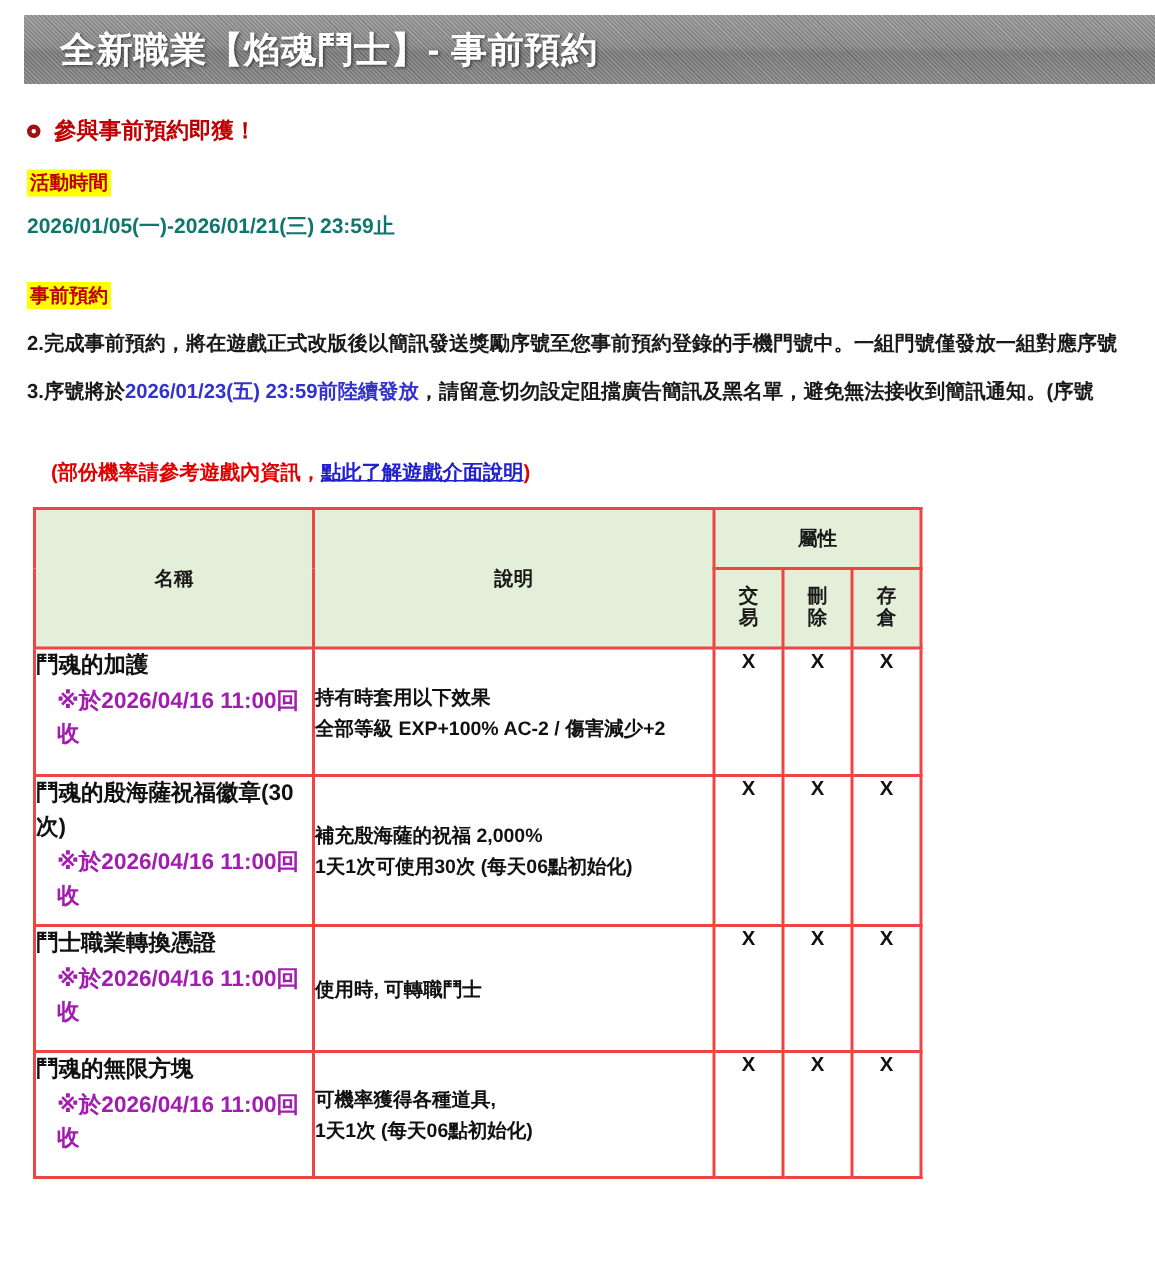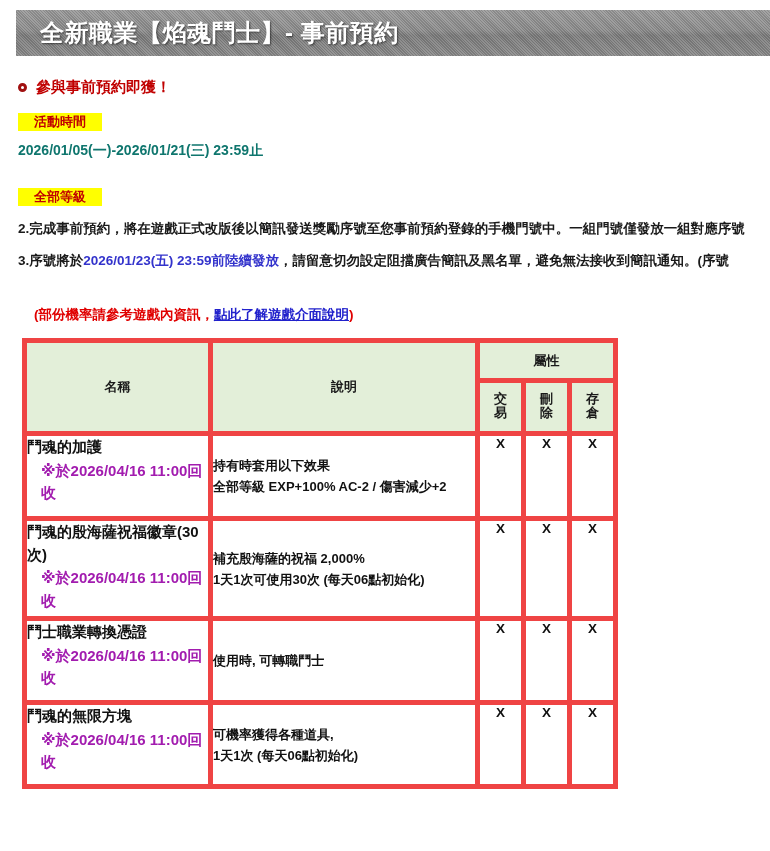--- a/index.html
+++ b/index.html
@@ -74,21 +74,21 @@
   }
 
   .sec-label {
     display: inline-block;
     margin: 16px 0 0 18px;
     background: #ffff00;
     color: #c00000;
     font-size: 13px;
     font-weight: bold;
     line-height: 16px;
-    padding: 1px 16px;
+    padding: 1px 2px;
   }
 
   .date-line {
     margin: 11px 0 0 18px;
     color: #0f766e;
     font-size: 14px;
     font-weight: bold;
   }
 
   .para {
@@ -122,21 +122,21 @@
   
   .tbl-wrap {
     margin: 14px 0 0 22px;
   }
   table.items {
     border-collapse: collapse;
     width: 591px;
     table-layout: fixed;
   }
   table.items td, table.items th {
-    border: 5px solid #ef4444;
+    border: 2px solid #ef4444;
     box-sizing: border-box;
     padding: 0;
   }
   .hcell {
     background: #e3efd9;
     text-align: center;
     vertical-align: middle;
     font-size: 13px;
     font-weight: bold;
     color: #1a1a1a;
@@ -195,21 +195,21 @@
 
   <div class="hotline">
     <span class="bullet-ring"></span>
     <span class="hotline-text">參與事前預約即獲！</span>
   </div>
 
   <div class="sec-label">活動時間</div>
 
   <div class="date-line">2026/01/05(一)-2026/01/21(三) 23:59止</div>
 
-  <div class="sec-label" style="margin-top:28px;">全部等級</div>
+  <div class="sec-label" style="margin-top:28px;">事前預約</div>
 
 
   <div class="para">2.完成事前預約，將在遊戲正式改版後以簡訊發送獎勵序號至您事前預約登錄的手機門號中。一組門號僅發放一組對應序號</div>
 
   <div class="para">
     <span>3.序號將於</span><span class="t-blue">2026/01/23(五) 23:59前陸續發放</span><span>，請留意切勿設定阻擋廣告簡訊及黑名單，避免無法接收到簡訊通知。(序號</span>
   </div>
 
   <div class="note">
     <span>(部份機率請參考遊戲內資訊，</span><a class="lnk" href="#">點此了解遊戲介面說明</a><span>)</span>

